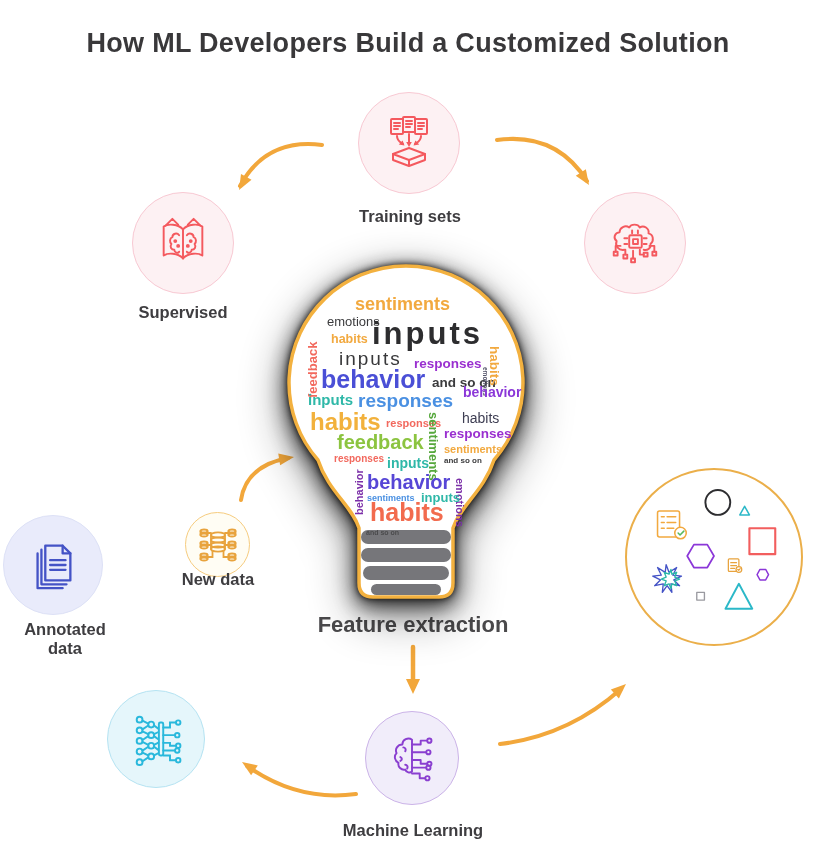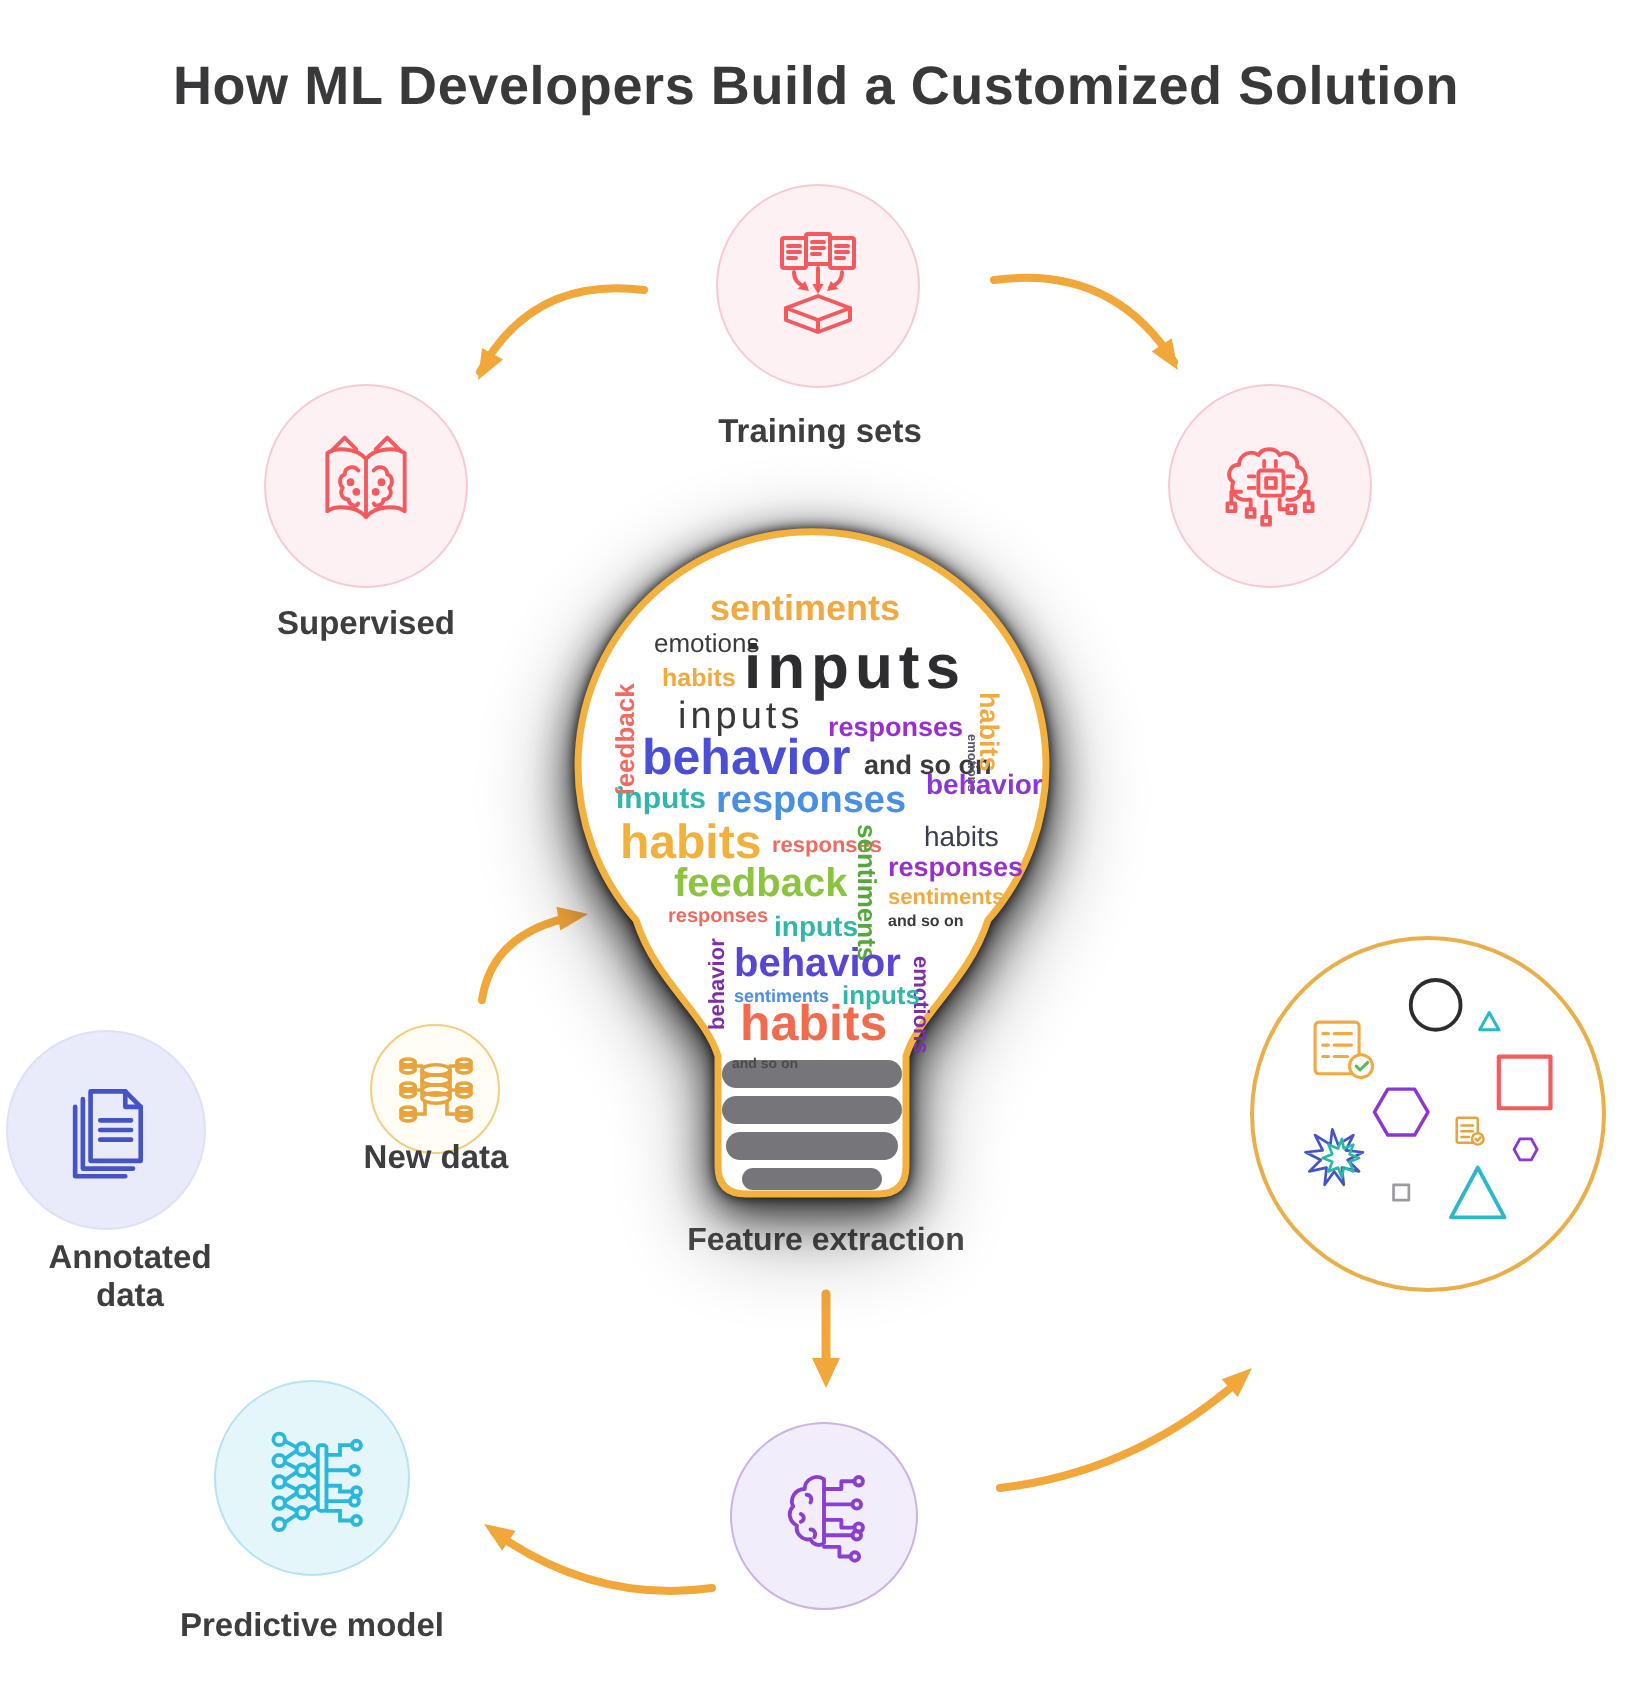--- a/index.html
+++ b/index.html
@@ -18,21 +18,21 @@
   .n-ml{left:365px;top:711px;width:94px;height:94px;background:var(--purple-fill);border:1.5px solid #cbb3e8;color:var(--purple-icon);}
   .node-label{position:absolute;font-weight:700;font-size:16.5px;color:var(--label-text);text-align:center;line-height:1.15;}
   .l-training{left:330px;top:207px;width:160px;}
   .l-supervised{left:103px;top:303px;width:160px;}
   .l-unsupervised{left:555px;top:303px;width:160px;}
   .l-annotated{left:5px;top:620px;width:96px;margin-left:12px;}
   .l-newdata{left:158px;top:570px;width:120px;}
   .l-object{left:638px;top:663px;width:160px;}
   .l-predictive{left:76px;top:804px;width:160px;}
   .l-ml{left:333px;top:821px;width:160px;}
-  .l-feature{left:303px;top:612px;width:220px;font-size:16px;color:#4a494b;}
+  .l-feature{left:303px;top:612px;width:220px;font-size:22px;color:#4a494b;}
   .bulb-svg{position:absolute;left:273px;top:256px;z-index:2;
     filter:drop-shadow(0 0 3px rgba(10,10,10,.95)) drop-shadow(0 6px 10px rgba(10,10,10,.8)) drop-shadow(0 10px 20px rgba(10,10,10,.45));}
   .word-cloud{position:absolute;left:282px;top:272px;width:250px;height:280px;z-index:3;}
   .wcw{position:absolute;font-weight:600;white-space:nowrap;line-height:1;}
   .arrow{position:absolute;z-index:1;color:var(--arrow);}
   svg{display:block;}
 </style>
 </head>
 <body>
 
@@ -255,30 +255,30 @@
         <rect x="32" y="12" width="4.5" height="34" rx="1.5"></rect>
         <path d="M36.5 17h7v-5h6 M36.5 25h12 M36.5 33h7v3h6 M36.5 41h12 M36.5 46h7v5h6"></path>
         <circle cx="52" cy="12" r="2.3"></circle>
           <circle cx="51" cy="25" r="2.3"></circle>
           <circle cx="52" cy="36" r="2.3"></circle>
           <circle cx="51" cy="41" r="2.3"></circle>
           <circle cx="52" cy="51" r="2.3"></circle>
       </svg>
     </span>
   </div>
-  <div class="node-label l-predictive">Predictive model</div>
 
   <div class="node n-ml">
     <span>
       <svg width="54" height="54" viewBox="0 0 56 56" fill="none" stroke="currentColor" stroke-width="2" stroke-linecap="round" stroke-linejoin="round">
         <path d="M28 9c-4 -3 -10 0 -10 5c-5 0 -8 5 -6 9c-3 3 -2 8 2 10c-1 4 3 8 7 7c1 3 5 4 7 2z"></path>
         <path d="M19 17c2 0 3 2 2 4 M16 27c2 1 2 3 0 4 M21 35c2 0 3 2 2 4"></path>
         <path d="M28 14h9v-4h6 M28 22h14 M28 30h9v4h6 M28 38h14 M28 44h8v5h5"></path>
         <circle cx="46" cy="10" r="2.2"></circle>
           <circle cx="45" cy="22" r="2.2"></circle>
           <circle cx="46" cy="34" r="2.2"></circle>
           <circle cx="45" cy="38" r="2.2"></circle>
           <circle cx="44" cy="49" r="2.2"></circle>
       </svg>
     </span>
   </div>
+  <div class="node-label l-ml">Machine Learning</div>
 
 </div>
 
 </body></html>

